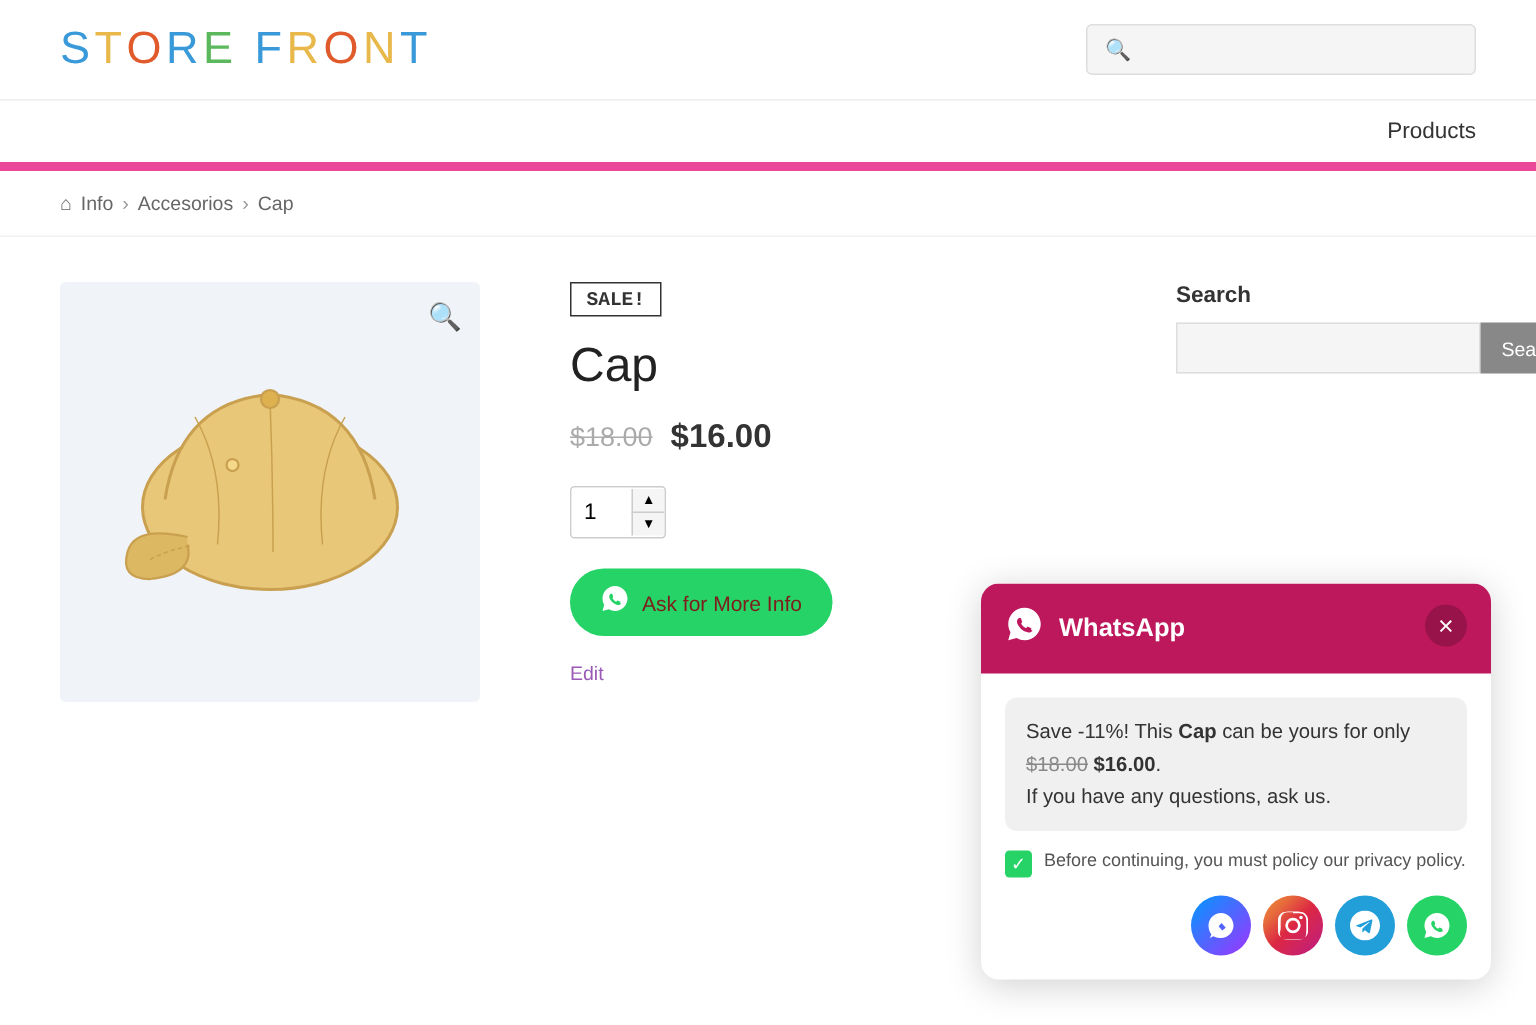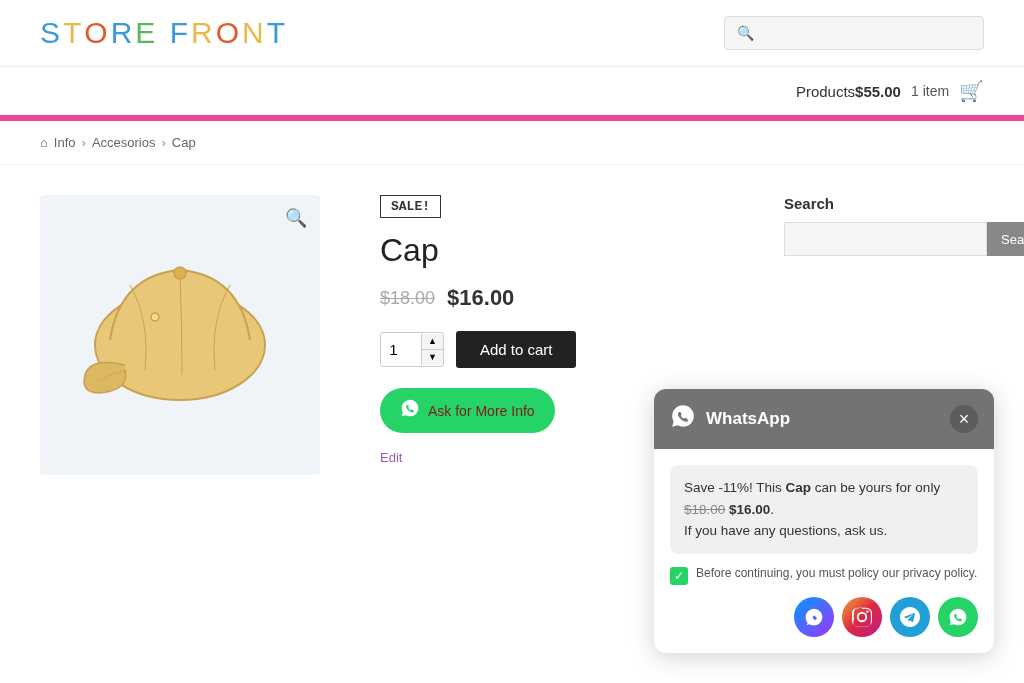--- a/index.html
+++ b/index.html
@@ -52,21 +52,21 @@
 
     
     .sidebar { width: 200px; min-width: 200px; }
     .sidebar-search-title { font-size: 15px; font-weight: 600; color: #333; margin-bottom: 10px; }
     .sidebar-search-row { display: flex; gap: 0; }
     .sidebar-search-input { border: 1px solid #ddd; padding: 8px 10px; font-size: 14px; outline: none; flex: 1; background: #f5f5f5; }
     .sidebar-search-btn { background: #888; color: #fff; border: none; padding: 8px 14px; font-size: 13px; cursor: pointer; }
 
     
     .whatsapp-popup { position: fixed; bottom: 30px; right: 30px; width: 340px; background: #fff; border-radius: 12px; box-shadow: 0 4px 24px rgba(0,0,0,0.18); overflow: hidden; z-index: 100; }
-    .wp-header { background: #737373; padding: 14px 16px; display: flex; align-items: center; justify-content: space-between; }
+    .wp-header { background: #be185d; padding: 14px 16px; display: flex; align-items: flex-start; justify-content: space-between; }
     .wp-header-left { display: flex; align-items: center; gap: 10px; }
     .wp-logo { font-size: 22px; color: #fff; }
     .wp-title { font-size: 17px; font-weight: 600; color: #fff; }
     .wp-close { background: none; border: none; color: #fff; font-size: 18px; cursor: pointer; width: 28px; height: 28px; border-radius: 50%; display: flex; align-items: center; justify-content: center; background: rgba(0,0,0,0.2); }
     .wp-body { padding: 16px; }
     .wp-message { background: #f0f0f0; border-radius: 8px; padding: 12px 14px; font-size: 13.5px; color: #333; line-height: 1.6; margin-bottom: 12px; }
     .wp-privacy { display: flex; align-items: flex-start; gap: 8px; font-size: 12px; color: #555; margin-bottom: 12px; }
     .wp-checkbox { width: 18px; height: 18px; background: #25d366; border-radius: 3px; display: flex; align-items: center; justify-content: center; flex-shrink: 0; margin-top: 1px; }
     .wp-checkbox-check { color: #fff; font-size: 12px; }
     .wp-social { display: flex; justify-content: flex-end; gap: 8px; }
@@ -97,25 +97,20 @@
       <span class="l10">N</span>
       <span class="l11">T</span>
   </div>
   <div class="search-bar">
     <span class="search-icon-header">🔍</span>
   </div>
 </div>
 
 <div class="navbar">
   <a class="nav-products">Products</a>
-  <div class="cart-area">
-    <span class="cart-price">$55.00</span>
-    <span class="cart-count">1 item</span>
-    <span class="cart-icon">🛒</span>
-  </div>
 </div>
 
 <div class="breadcrumb">
   <span>⌂</span>
   <a>Info</a>
   <span class="sep">›</span>
   <a>Accesorios</a>
   <span class="sep">›</span>
   <span>Cap</span>
 </div>
@@ -153,21 +148,20 @@
       <span class="new-price">$16.00</span>
     </div>
     <div class="qty-cart">
       <div class="qty-input">
         <input type="number" value="1" style="">
         <div class="qty-spinners">
           <button>▲</button>
           <button>▼</button>
         </div>
       </div>
-      <button class="add-to-cart-btn">Add to cart</button>
     </div>
     <button class="ask-btn">
       <span style="font-size:18px;">
         <svg width="20" height="20" viewBox="0 0 24 24" fill="white" xmlns="http://www.w3.org/2000/svg">
           <path d="M12 2C6.48 2 2 6.48 2 12c0 1.85.5 3.58 1.38 5.07L2 22l5.09-1.35A9.95 9.95 0 0012 22c5.52 0 10-4.48 10-10S17.52 2 12 2zm4.93 14.07c-.2.56-1.18 1.08-1.62 1.14-.44.06-.85.2-2.88-.6-2.43-.96-3.97-3.44-4.09-3.6-.12-.17-.97-1.29-.97-2.46s.62-1.74.84-1.98c.22-.24.48-.3.64-.3h.46c.15 0 .35-.06.54.41l.7 1.71c.07.17.04.36-.05.5l-.37.47c-.1.13-.2.27-.09.52.12.24.52.92 1.12 1.49.77.72 1.42.95 1.62 1.05.2.1.32.09.44-.05l.53-.62c.13-.17.27-.14.45-.08l1.67.79c.18.08.3.12.34.2.04.07.04.43-.16.99z"></path>
         </svg>
       </span>
       <span>Ask for More Info</span>
     </button>
     <a class="edit-link">Edit</a>

